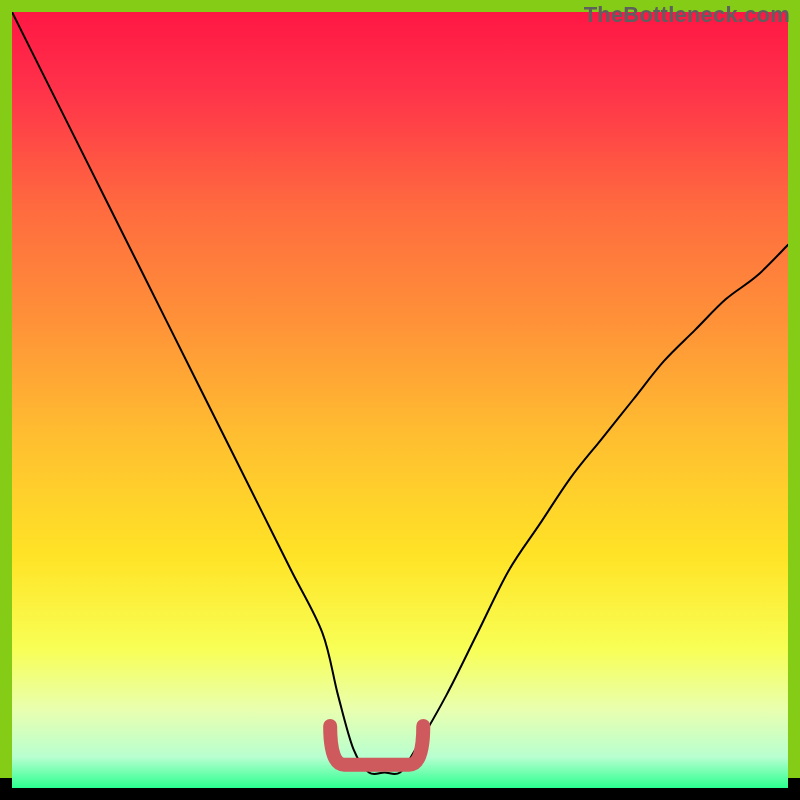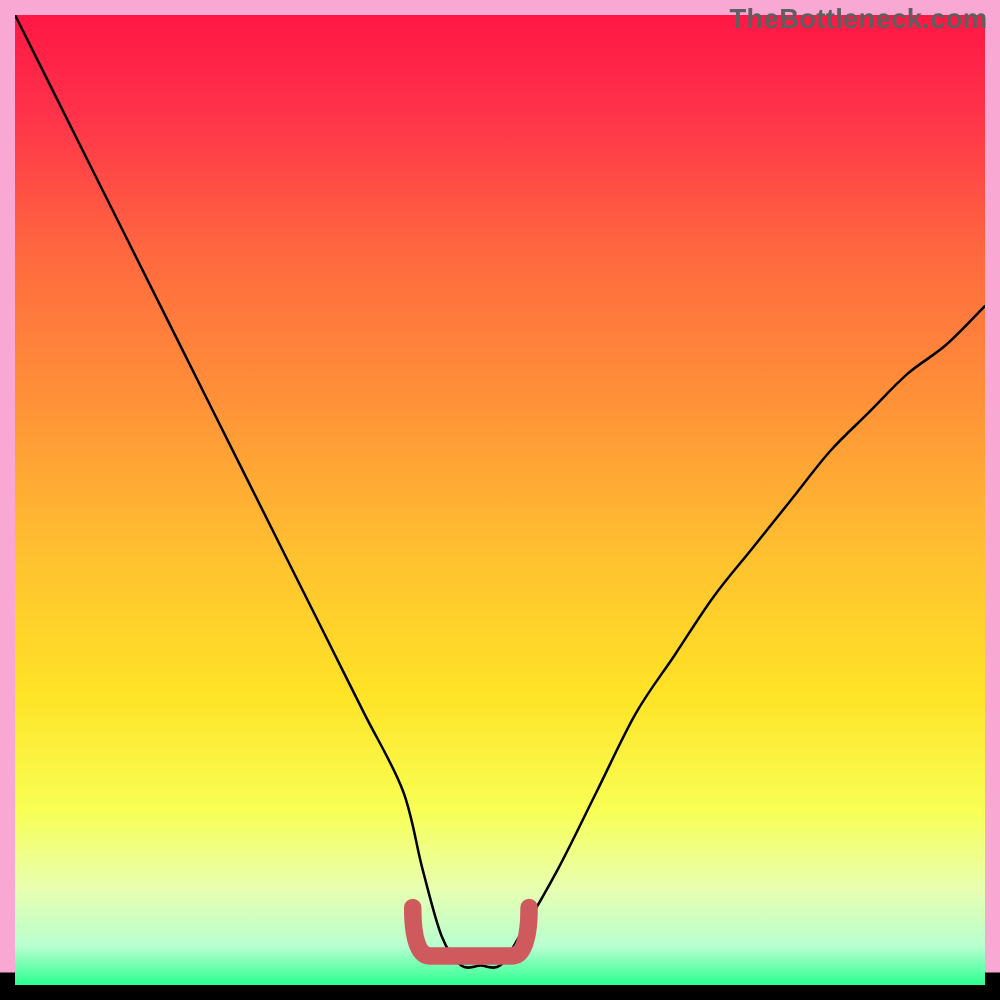--- a/index.html
+++ b/index.html
@@ -8,21 +8,21 @@
     width: 800px;
     height: 800px;
     overflow: hidden;
     background: #000;
     font-family: Arial, Helvetica, sans-serif;
   }
   .stage {
     position: relative;
     width: 800px;
     height: 778px;
-    background: #f9a8d4;
+    background: #84cc16;
   }
   .watermark {
     position: absolute;
     top: 2px;
     right: 10px;
     color: #5f5f5f;
     font-size: 22px;
     font-weight: 600;
     letter-spacing: 0.2px;
     z-index: 20;

